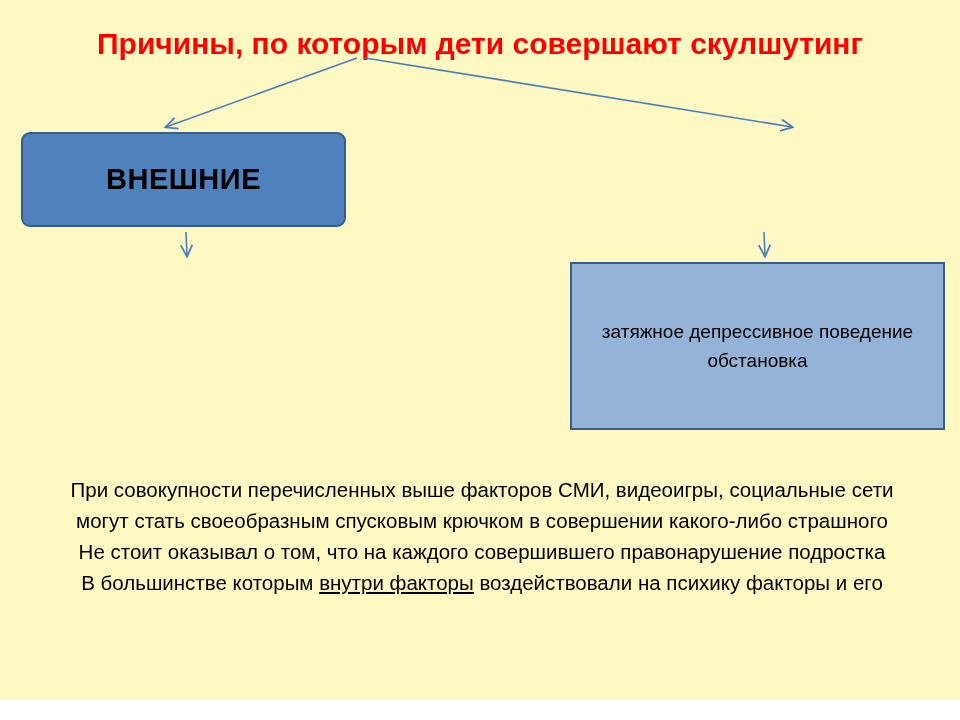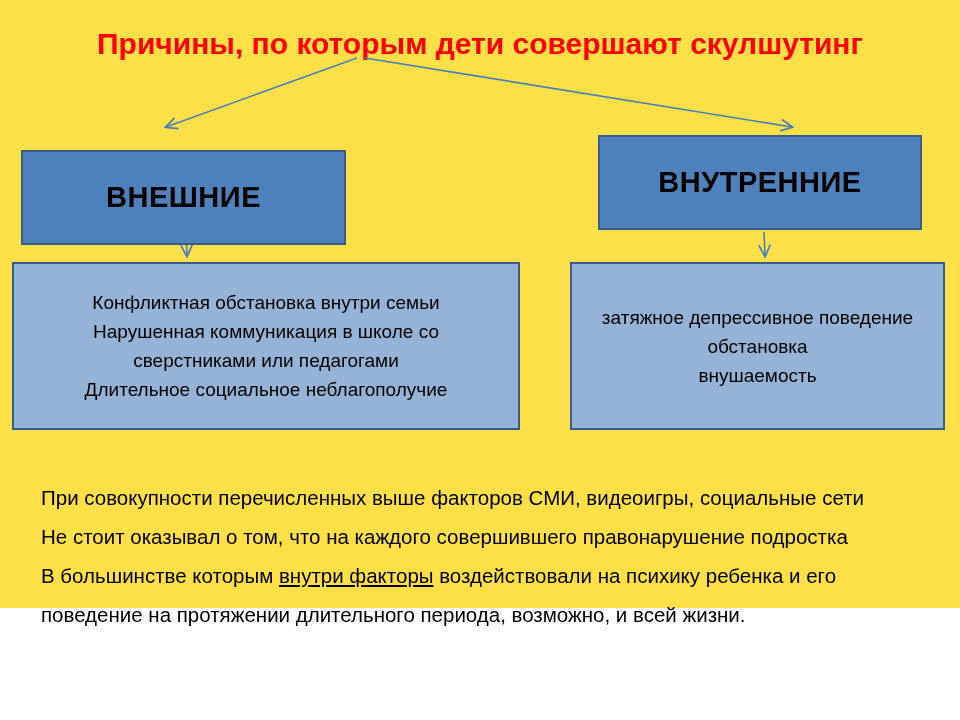--- a/index.html
+++ b/index.html
@@ -9,22 +9,22 @@
   body {
     width: 960px;
     height: 720px;
     background: #ffffff;
     font-family: "Liberation Sans", sans-serif;
     overflow: hidden;
   }
   #slide {
     position: relative;
     width: 960px;
-    height: 608px;
-    background: #fde047;
+    height: 700px;
+    background: #fef9c3;
   }
 
   
   #title {
     position: absolute;
     left: 0;
     top: 26px;
     width: 960px;
     text-align: center;
     color: #ff0000;
@@ -64,21 +64,21 @@
   }
   .box-body {
     background: #95b3d7;
     color: #000000;
     font-size: 19px;
     font-weight: normal;
     line-height: 29px;
     padding: 4px 8px;
   }
 
-  #box-external      { left: 21px;  top: 150px; width: 325px; height: 95px; }
+  #box-external      { left: 21px;  top: 132px; width: 325px; height: 95px; border-radius: 9px; }
   #box-internal      { left: 598px; top: 135px; width: 324px; height: 95px; }
   #box-external-list { left: 12px;  top: 262px; width: 508px; height: 168px; }
   #box-internal-list { left: 570px; top: 262px; width: 375px; height: 168px; }
 
   .box-lines {
     width: 100%;
   }
   .box-lines div {
     white-space: nowrap;
   }
@@ -88,21 +88,22 @@
     position: absolute;
     left: 33px;
     top: 474px;
     width: 898px;
     color: #000000;
     font-size: 20.5px;
     line-height: 31px;
     text-align: left;
   }
   #paragraph p {
-    margin: 8px;
+    margin: 0;
+    text-align: center;
   }
   .underlined {
     text-decoration: underline;
   }
 </style>
 </head>
 <body>
 
 <div id="slide">
 
@@ -121,41 +122,29 @@
 
     <line x1="186" y1="232" x2="187" y2="256" stroke="#4a7ebb" stroke-width="1.6" marker-end="url(#arrowhead)"></line>
 
     <line x1="764" y1="232" x2="765" y2="256" stroke="#4a7ebb" stroke-width="1.6" marker-end="url(#arrowhead)"></line>
   </svg>
 
   <div id="box-external" class="box box-head">
     <span>ВНЕШНИЕ</span>
   </div>
 
-  <div id="box-internal" class="box box-head">
-    <span>ВНУТРЕННИЕ</span>
-  </div>
 
-  <div id="box-external-list" class="box box-body">
-    <div class="box-lines">
-      <div>Конфликтная обстановка  внутри семьи</div>
-      <div>Нарушенная  коммуникация в школе со</div>
-      <div>сверстниками или педагогами</div>
-      <div>Длительное социальное неблагополучие</div>
-    </div>
-  </div>
 
   <div id="box-internal-list" class="box box-body">
     <div class="box-lines">
       <div>затяжное депрессивное поведение</div>
       <div>обстановка</div>
-      <div>внушаемость</div>
     </div>
   </div>
 
   <div id="paragraph">
     <p>При совокупности перечисленных выше факторов СМИ, видеоигры, социальные сети</p>
+    <p>могут стать своеобразным спусковым крючком в совершении какого-либо страшного</p>
     <p>Не стоит оказывал о том, что на каждого совершившего правонарушение подростка</p>
-    <p><span> В большинстве которым </span><span class="underlined">внутри факторы</span><span>  воздействовали на психику ребенка и его</span></p>
-    <p>поведение на протяжении длительного периода, возможно, и всей жизни.</p>
+    <p><span> В большинстве которым </span><span class="underlined">внутри факторы</span><span>  воздействовали на психику факторы и его</span></p>
   </div>
 
 </div>
 
 </body></html>

